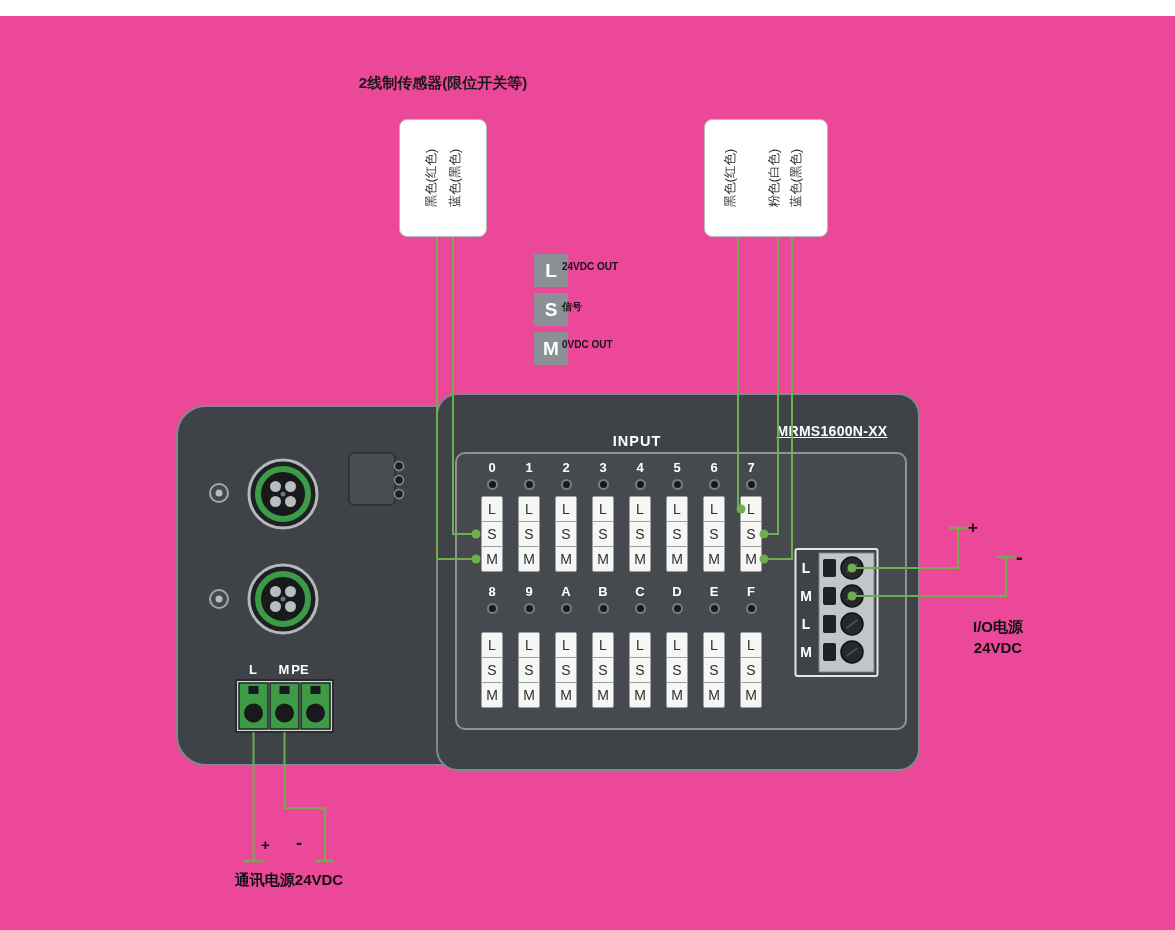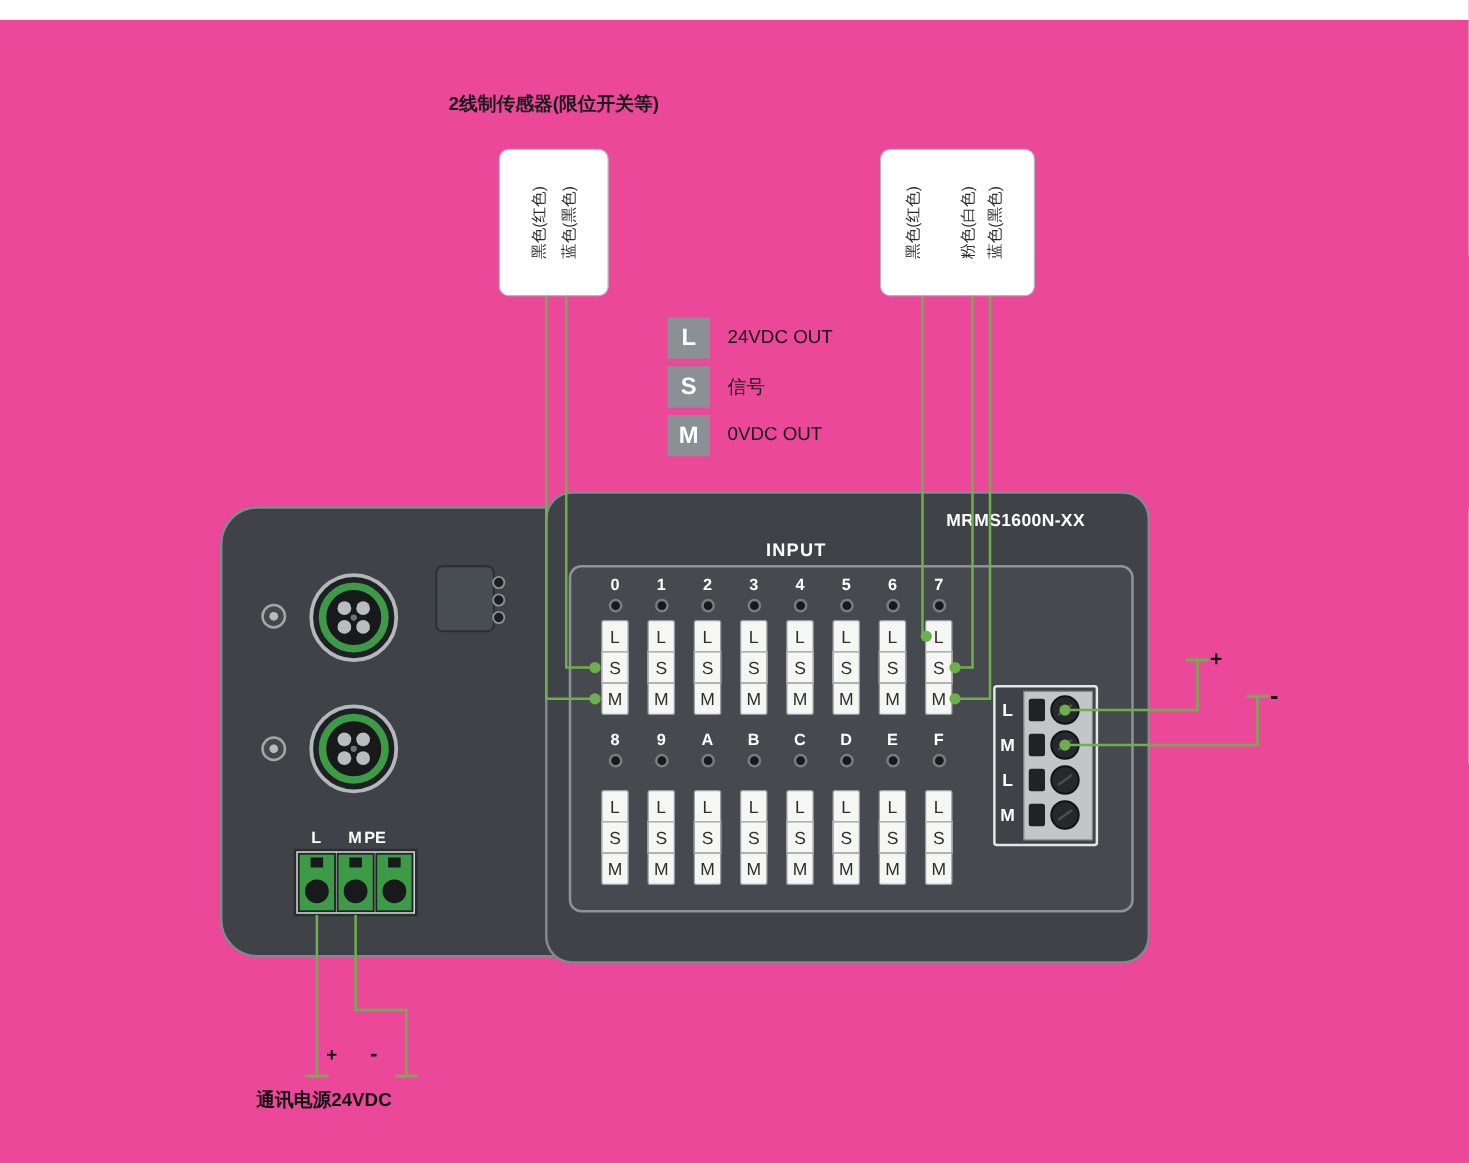--- a/index.html
+++ b/index.html
@@ -14,31 +14,31 @@
          font-family:"Liberation Sans","DejaVu Sans",sans-serif;overflow:hidden;margin-top:16px;}
 
   .title{position:absolute;font-weight:bold;font-size:15px;color:#1a1a1a;text-align:center;z-index:4;}
 
   .vbox{position:absolute;background:#fff;border:1px solid #b5b9bb;border-radius:8px;z-index:4;}
   .vtext{position:absolute;width:110px;height:18px;line-height:18px;text-align:center;
          font-size:12.5px;color:#2b2b2b;transform:rotate(-90deg);z-index:5;}
 
   .legend-key{position:absolute;left:534px;width:34px;height:33px;background:#8b9094;color:#fff;
               font-weight:bold;font-size:19px;display:flex;align-items:center;justify-content:center;z-index:4;}
-  .legend-desc{position:absolute;left:582px;font-size:15px;color:#141414;z-index:4;}
+  .legend-desc{position:absolute;left:562px;font-size:10px;color:#141414;z-index:4;font-weight:bold;}
 
   .left-body{position:absolute;left:176px;top:389px;width:300px;height:361px;
              background:var(--device-body);border:2px solid #82888c;border-radius:30px;z-index:1;}
   .main-body{position:absolute;left:436px;top:377px;width:484px;height:378px;
              background:var(--device-body);border:2px solid #82888c;border-radius:22px;z-index:1;}
   .inner-panel{position:absolute;left:455px;top:436px;width:452px;height:278px;
                border:2px solid #8d9397;border-radius:10px;background:rgba(255,255,255,0.04);z-index:2;}
 
-  .model{position:absolute;left:757px;top:392px;width:150px;color:#fff;
-         font-weight:bold;font-size:14px;letter-spacing:.3px;z-index:4;}
+  .model{position:absolute;left:757px;top:407px;width:150px;text-align:center;color:#fff;
+         font-weight:bold;font-size:14px;letter-spacing:.3px;z-index:4;text-decoration:underline;}
   .input-label{position:absolute;left:587px;top:417px;width:100px;text-align:center;color:#fff;
          font-weight:bold;font-size:14.5px;letter-spacing:1px;z-index:4;}
 
   .grid{position:absolute;display:flex;gap:15px;z-index:4;}
   .grid.top{left:481px;top:443px;}
   .grid.bottom{left:481px;top:567px;}
   .ch{width:22px;display:flex;flex-direction:column;align-items:center;}
   .ch-num{height:18px;line-height:18px;color:#fff;font-weight:bold;font-size:13px;}
   .ch-led{width:11px;height:11px;border-radius:50%;background:#17191b;border:2px solid #787d81;margin-top:2px;}
   .ch-terms{margin-top:6px;display:flex;flex-direction:column;}
@@ -49,21 +49,21 @@
   .ch-cell:last-child{border-radius:0 0 2px 2px;}
 
   .io-letter{position:absolute;left:797px;width:18px;height:16px;line-height:16px;text-align:center;
              color:#fff;font-weight:bold;font-size:14px;z-index:4;}
   .pwr-letter{position:absolute;top:646px;width:30px;height:16px;line-height:16px;text-align:center;
              color:#fff;font-weight:bold;font-size:13px;z-index:4;}
 
   .polarity{position:absolute;font-weight:bold;color:#111;z-index:6;}
   .io-power-label{position:absolute;left:938px;top:600px;width:120px;text-align:center;
                   font-weight:bold;font-size:15px;line-height:21px;color:#111;z-index:4;}
-  .comm-power-label{position:absolute;left:205px;top:855px;width:168px;
+  .comm-power-label{position:absolute;left:205px;top:855px;width:168px;text-align:center;
                   font-weight:bold;font-size:15px;color:#111;z-index:4;}
 
   svg.deco{position:absolute;left:0;top:0;z-index:3;pointer-events:none;}
   svg.wires{position:absolute;left:0;top:0;z-index:6;pointer-events:none;}
   .wire{stroke:var(--wire-green);stroke-width:2;fill:none;}
   .wire-cap{stroke:var(--wire-green);stroke-width:2.5;fill:none;}
   .dot{fill:var(--wire-green);}
   .conn-ring{stroke:var(--connector-green);fill:#17191b;}
   .green-cell{fill:var(--terminal-green);stroke:#1f2325;stroke-width:1.5;}
 </style>
@@ -253,20 +253,24 @@
 
   <div class="pwr-letter" style="left:238px;">L</div>
   <div class="pwr-letter" style="left:269px;">M</div>
   <div class="pwr-letter" style="left:285px;">PE</div>
 
   <span class="polarity" style="left:968px;top:502px;font-size:17px;">+</span>
   <span class="polarity" style="left:1016px;top:530px;font-size:20px;">-</span>
   <span class="polarity" style="left:261px;top:820px;font-size:15px;">+</span>
   <span class="polarity" style="left:296px;top:817px;font-size:18px;">-</span>
 
+  <div class="io-power-label">
+    <div>I/O电源</div>
+    <div>24VDC</div>
+  </div>
   <div class="comm-power-label">通讯电源24VDC</div>
 
   <svg class="deco" width="1175" height="930" viewBox="0 0 1175 930">
 
     <g transform="translate(283,478)">
       <circle r="34" fill="#1e2123" stroke="#b4b8ba" stroke-width="3"></circle>
       <circle r="25" class="conn-ring" stroke-width="6"></circle>
       <circle cx="-7.5" cy="-7.5" r="5.5" fill="#b9bdbf"></circle>
       <circle cx="7.5" cy="-7.5" r="5.5" fill="#b9bdbf"></circle>
       <circle cx="-7.5" cy="7.5" r="5.5" fill="#b9bdbf"></circle>

